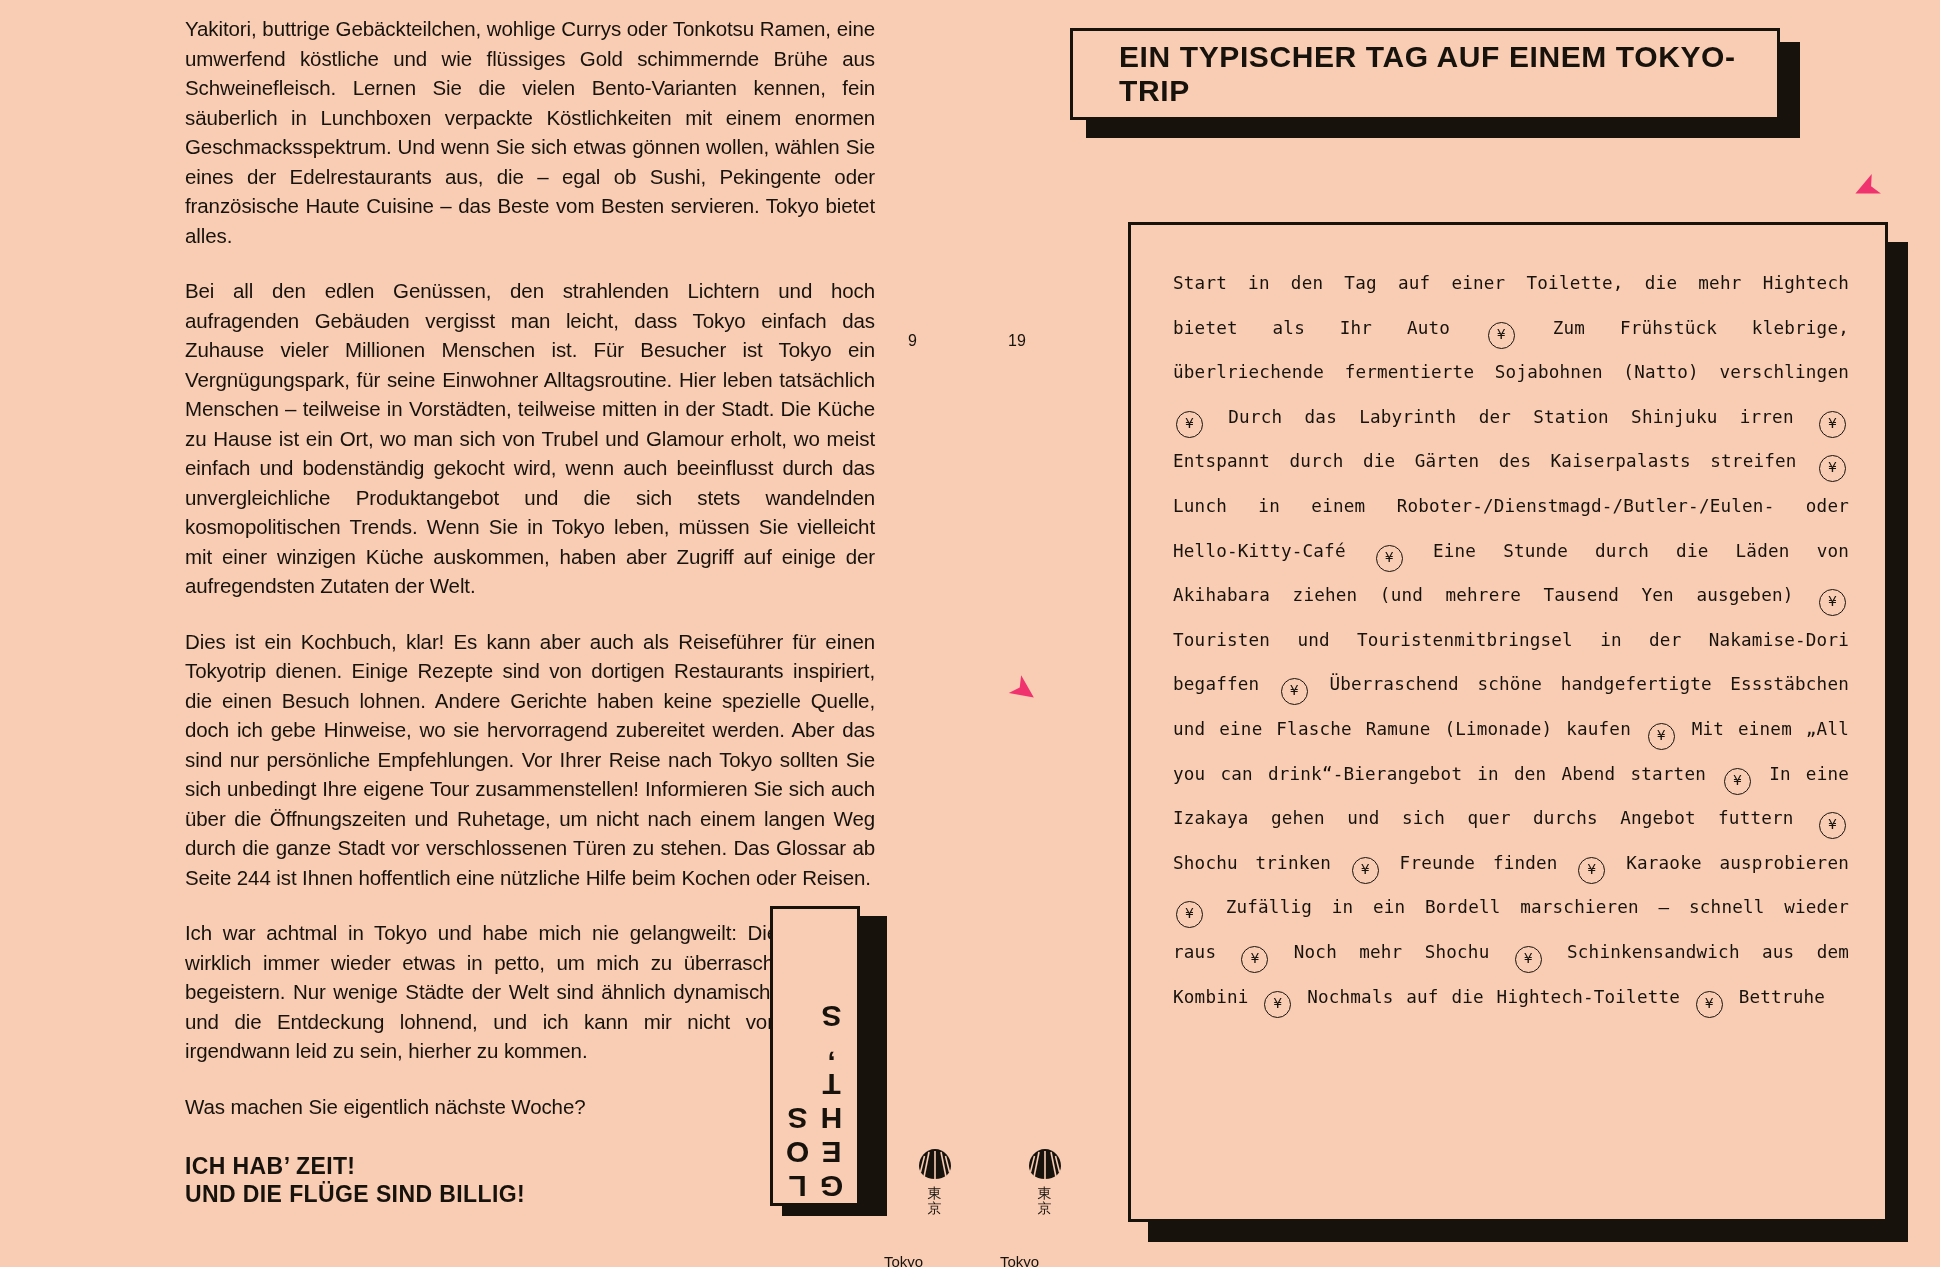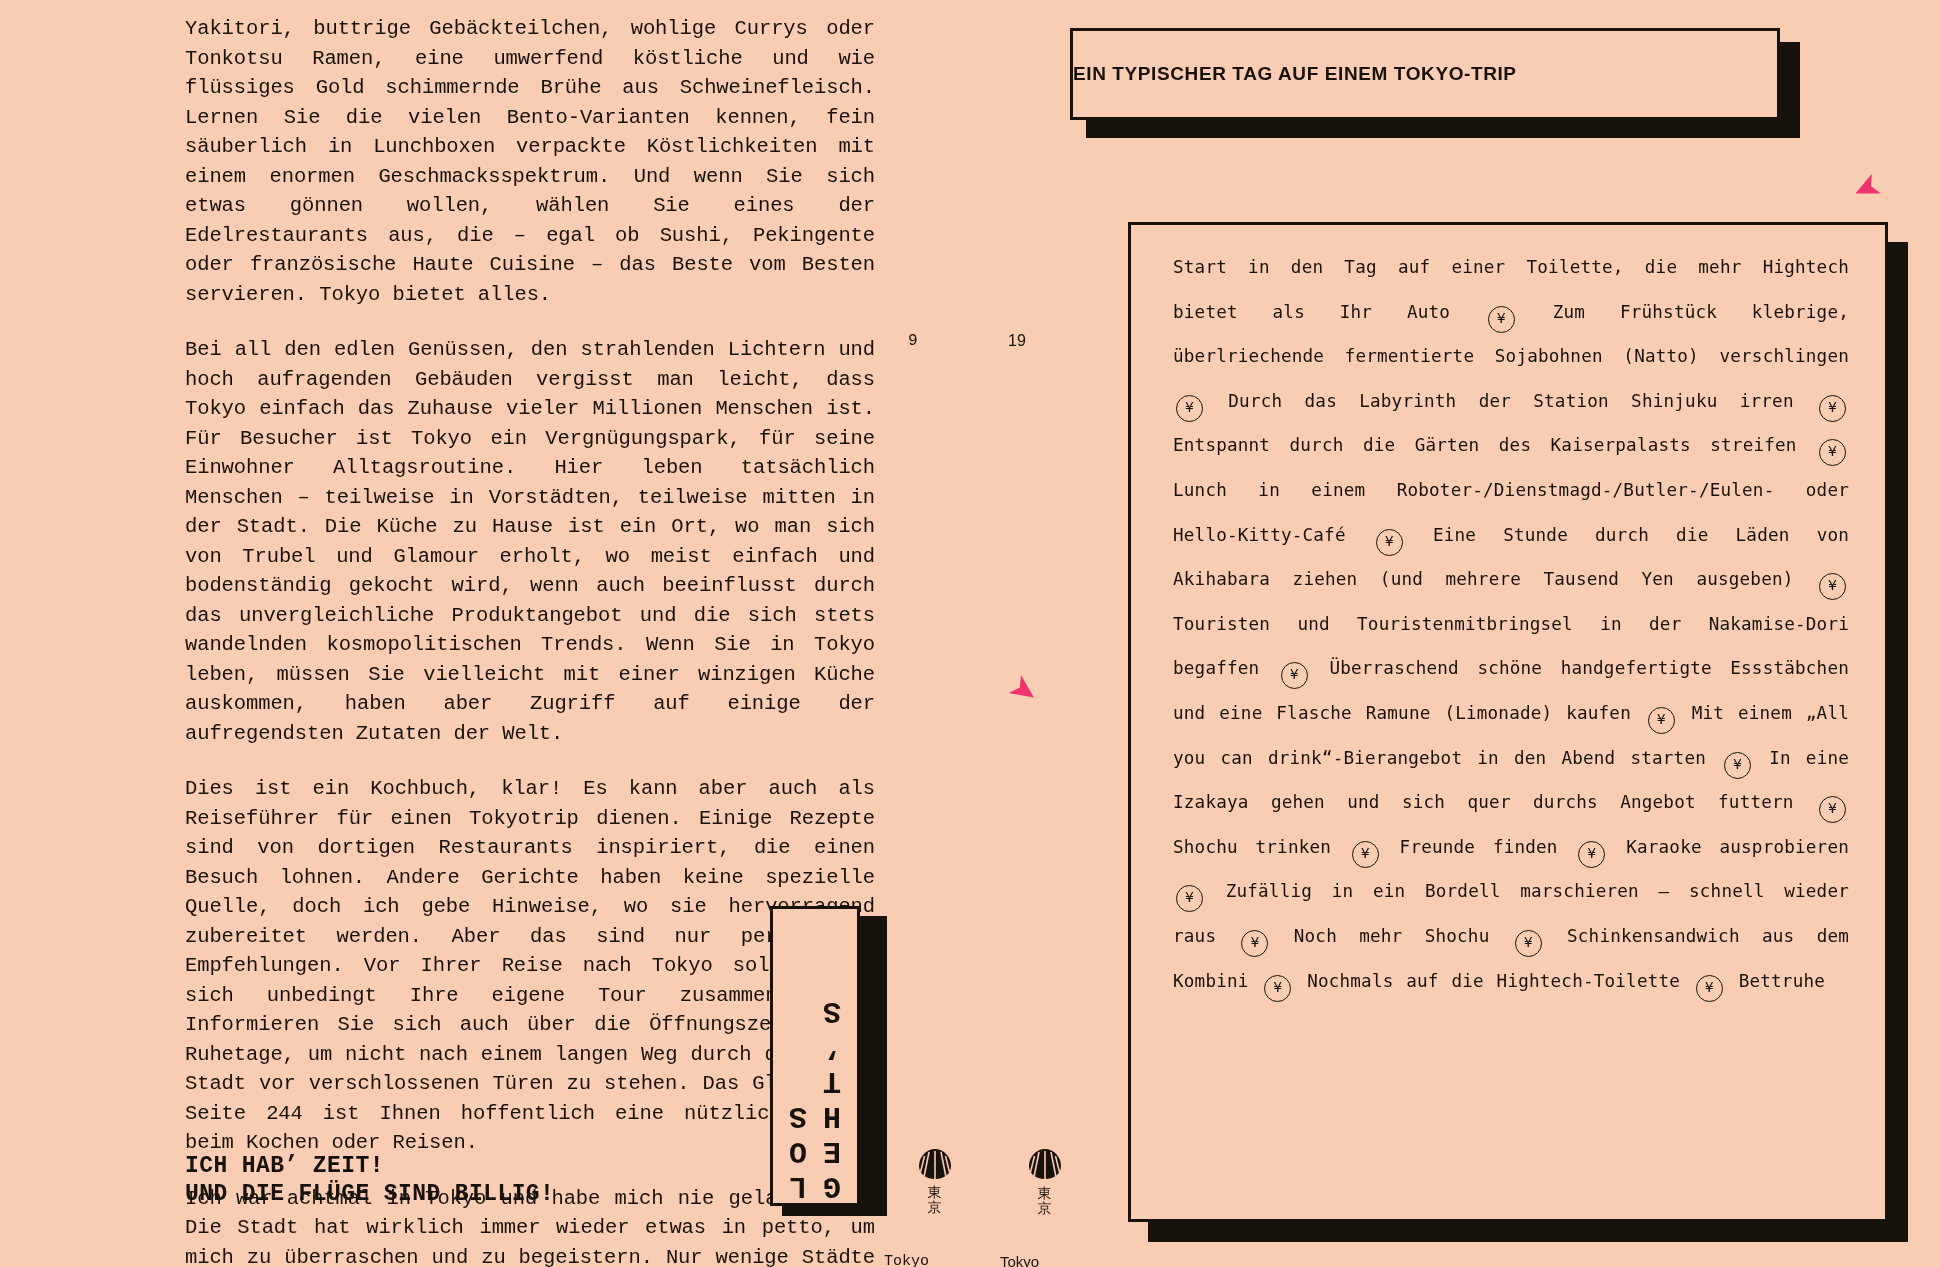--- a/index.html
+++ b/index.html
@@ -17,21 +17,20 @@
   }
   .spread {
     position: absolute;
     inset: 0;
     display: flex;
   }
   .page {
     position: relative;
     height: 100%;
     box-sizing: border-box;
-    font-family: Liberation Mono, monospace;
   }
   .page-left { width: 970px; }
   .page-right { width: 970px; }
 
   
   .body-col {
     position: absolute;
     left: 185px;
     top: 14px;
     width: 690px;
@@ -149,21 +148,22 @@
     top: 0;
     width: 710px;
     height: 92px;
     border: 3px solid #18120d;
     background: #f8cdb4;
     box-sizing: border-box;
     display: flex;
     align-items: center;
   }
   .title-box span {
-    font-size: 19px;
+    padding-left: 46px;
+    font-size: 30px;
     font-weight: bold;
     letter-spacing: 0.6px;
     text-transform: uppercase;
   }
 
   .list-wrap {
     position: absolute;
     left: 1128px;
     top: 222px;
     width: 790px;
@@ -179,21 +179,21 @@
   }
   .list-box {
     position: absolute;
     left: 0;
     top: 0;
     width: 760px;
     height: 1000px;
     border: 3px solid #18120d;
     background: #f8cdb4;
     box-sizing: border-box;
-    padding: 20px 36px 20px 42px;
+    padding: 36px 36px 20px 42px;
   }
   .list-text {
     font-family: "DejaVu Sans Mono", monospace;
     font-size: 17.6px;
     line-height: 44.6px;
     letter-spacing: 0.2px;
     text-align: justify;
     word-spacing: 2px;
   }
   .yen {

